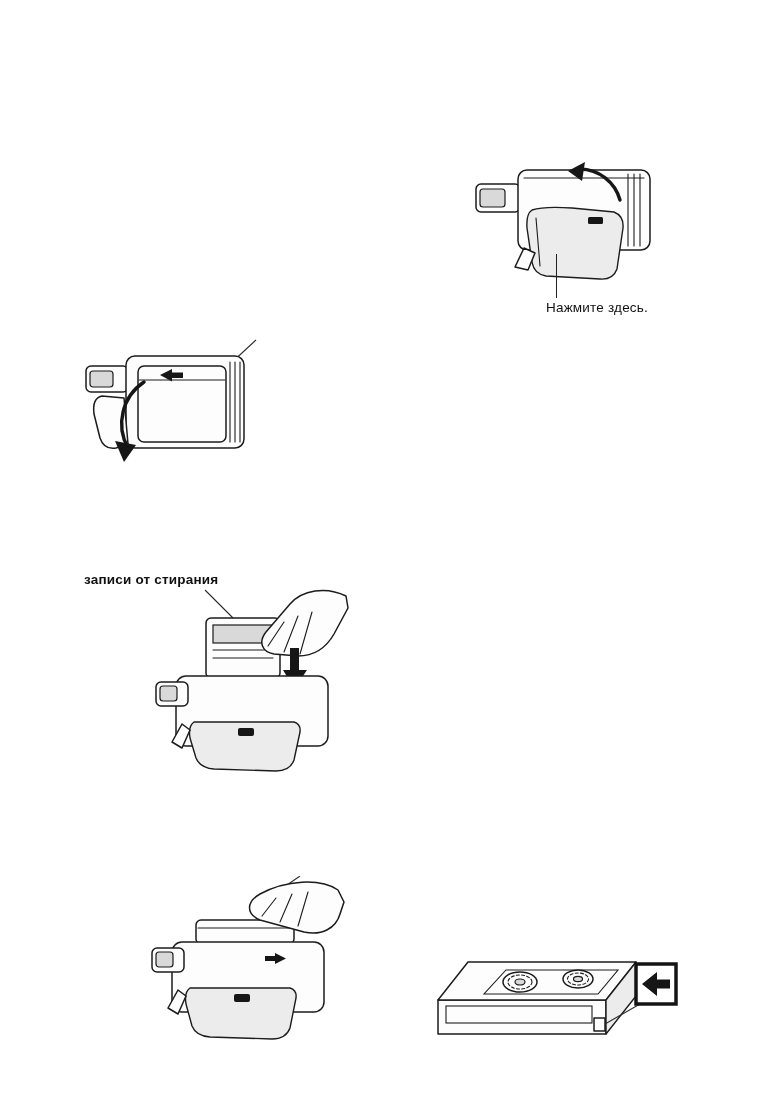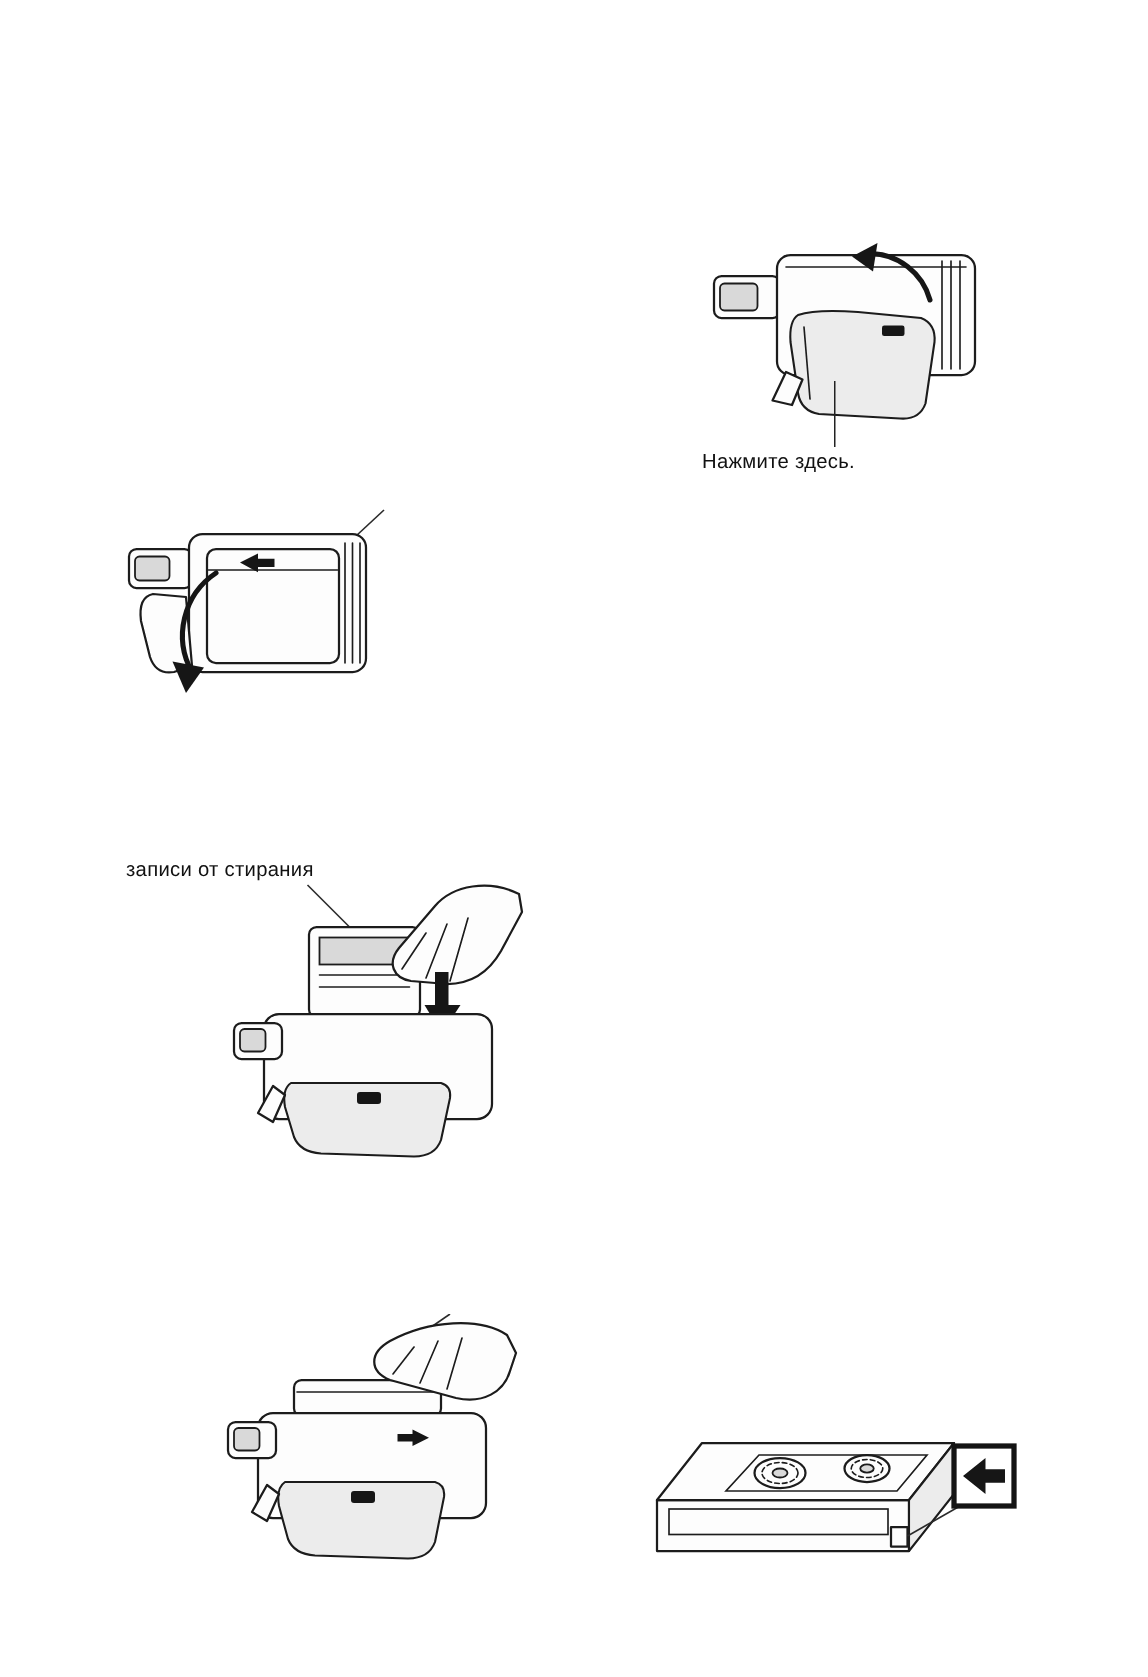--- a/index.html
+++ b/index.html
@@ -54,21 +54,21 @@
       <path class="sh" d="M64,52 Q58,56 59,70 L64,104 Q66,116 78,118 L132,121 Q145,122 149,111 L155,70 Q156,58 146,54 L104,50 Q76,48 64,52 Z"></path>
       <line class="o2" x1="68" y1="60" x2="72" y2="108"></line>
       <rect class="dk" x="120" y="59" width="15" height="7" rx="1.5"></rect>
       <path class="o" d="M56,90 L47,109 L60,112 L67,95 Z"></path>
       <g>
         <path class="arr" d="M152,42 A42,42 0 0 0 112,11"></path>
         <polygon class="dk" points="100,13 117,4 114,23"></polygon>
       </g>
     </svg>
     <div class="leader-v" style="left:88px; top:96px; height:44px;"></div>
-    <div class="caption" style="left:0; top:142px; width:180px; text-align:left;">Нажмите здесь.</div>
+    <div class="caption" style="left:0; top:142px; width:180px; text-align:right;">Нажмите здесь.</div>
   </div>
 
   <div class="fig" style="left:82px; top:338px;">
     <svg width="180" height="135" viewBox="0 0 180 135">
       <line class="thin" x1="146" y1="28" x2="174" y2="2"></line>
       <rect class="o" x="4" y="28" width="42" height="26" rx="5"></rect>
       <rect class="gray" x="8" y="33" width="23" height="16" rx="3"></rect>
       <rect class="o" x="44" y="18" width="118" height="92" rx="9"></rect>
       <rect class="o" x="56" y="28" width="88" height="76" rx="6"></rect>
       <line class="o2" x1="57" y1="42" x2="143" y2="42"></line>
@@ -77,21 +77,21 @@
       <line class="o2" x1="158" y1="24" x2="158" y2="104"></line>
       <polygon class="dk" points="78,37 90,31 90,34.5 101,34.5 101,40 90,40 90,43.5"></polygon>
       <path class="o" d="M20,58 Q10,60 12,76 L18,100 Q22,112 34,110 L46,106 L42,60 Z"></path>
       <g>
         <path class="arr" d="M62,44 A50,50 0 0 0 46,110"></path>
         <polygon class="dk" points="42,124 33,103 54,107"></polygon>
       </g>
     </svg>
   </div>
 
-  <div class="caption" style="left:84px; top:572px;">записи от стирания</div>
+  <div class="caption" style="left:84px; top:572px;font-weight:bold;">записи от стирания</div>
 
   <div class="fig" style="left:150px; top:588px;">
     <svg width="200" height="185" viewBox="0 0 200 185">
       <line class="thin" x1="55" y1="2" x2="85" y2="32"></line>
       <rect class="o" x="56" y="30" width="74" height="60" rx="5"></rect>
       <rect class="gray" x="63" y="37" width="60" height="18"></rect>
       <line class="o2" x1="63" y1="62" x2="123" y2="62"></line>
       <line class="o2" x1="63" y1="70" x2="123" y2="70"></line>
       <path class="o" d="M196,8 C176,-2 152,2 140,16 L116,44 C108,54 112,64 124,66 L148,68 C164,68 176,60 184,46 L198,20 Z"></path>
       <path class="o2" d="M134,34 L118,58"></path>

